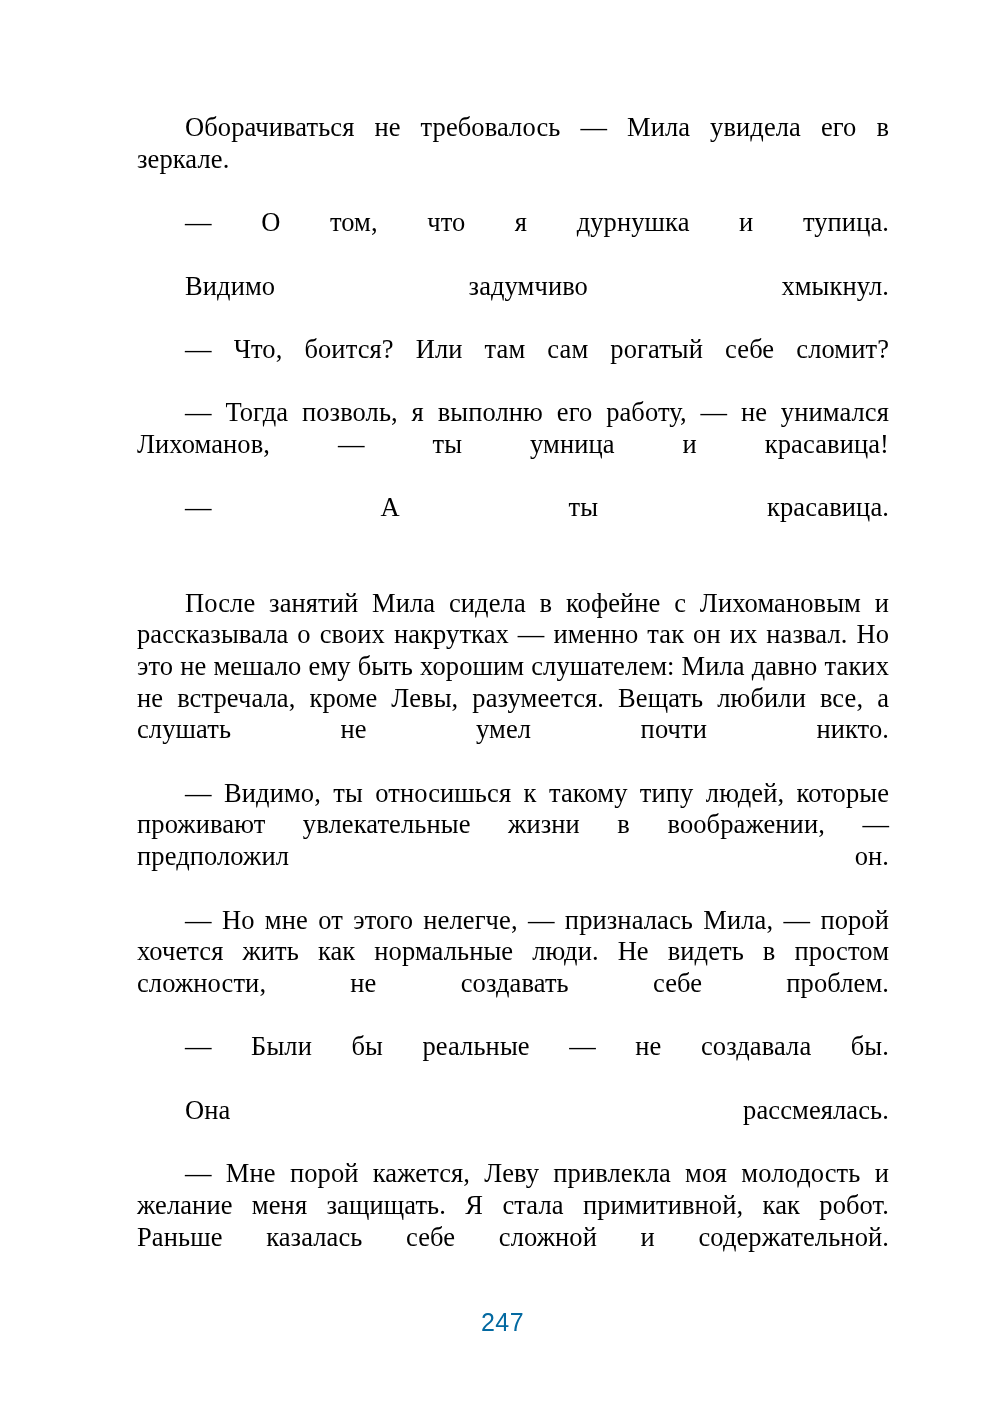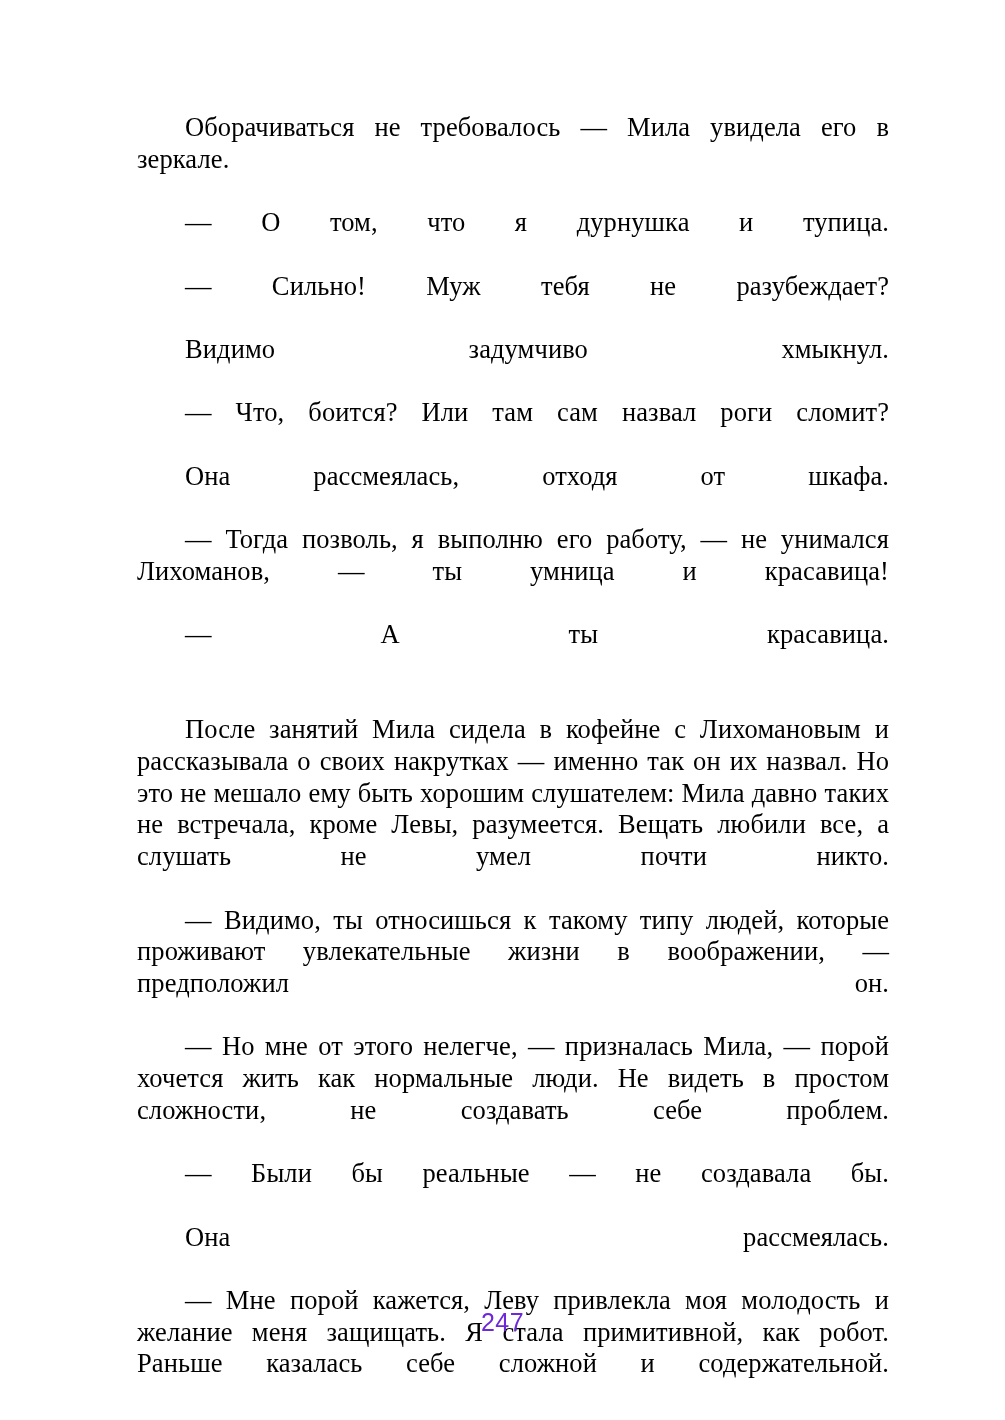--- a/index.html
+++ b/index.html
@@ -60,38 +60,36 @@
 
   .page-number {
     position: absolute;
     left: 0;
     top: 1307px;
     width: 1005px;
     text-align: center;
     font-family: "Liberation Sans", "DejaVu Sans", sans-serif;
     font-size: 25px;
     line-height: 30px;
-    color: #6d28d9;
+    color: #0369a1;
     letter-spacing: 0.5px;
   }
 </style>
 </head>
 <body>
 
 <div class="page">
 
   <div class="text-column">
 
     <div>
       <p class="para">Оборачиваться не требовалось — Мила увидела его в зеркале.</p>
       <p class="para">— О том, что я дурнушка и тупица.</p>
-      <p class="para">— Сильно! Муж тебя не разубеждает?</p>
       <p class="para">Видимо задумчиво хмыкнул.</p>
-      <p class="para">— Что, боится? Или там сам назвал роги сломит?</p>
-      <p class="para">Она рассмеялась, отходя от шкафа.</p>
+      <p class="para">— Что, боится? Или там сам рогатый себе сломит?</p>
       <p class="para">— Тогда позволь, я выполню его работу, — не унимался Лихоманов, — ты умница и красавица!</p>
       <p class="para">— А ты красавица.</p>
     </div>
 
     <div class="block-gap"></div>
 
     <div>
       <p class="para">После занятий Мила сидела в кофейне с Лихомановым и рассказывала о своих накрутках — именно так он их назвал. Но это не мешало ему быть хорошим слушателем: Мила давно таких не встречала, кроме Левы, разумеется. Вещать любили все, а слушать не умел почти никто.</p>
       <p class="para">— Видимо, ты относишься к такому типу людей, которые проживают увлекательные жизни в воображении, — предположил он.</p>
       <p class="para">— Но мне от этого нелегче, — призналась Мила, — порой хочется жить как нормальные люди. Не видеть в простом сложности, не создавать себе проблем.</p>

